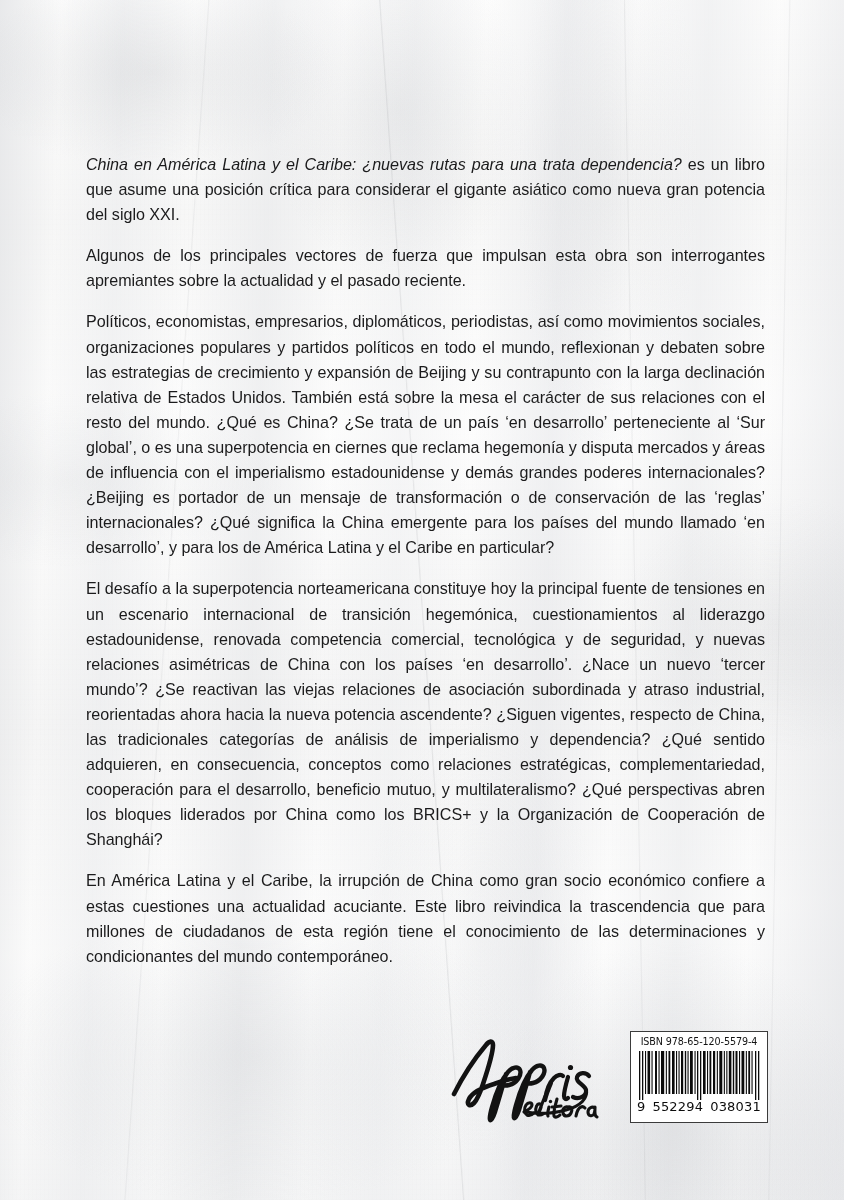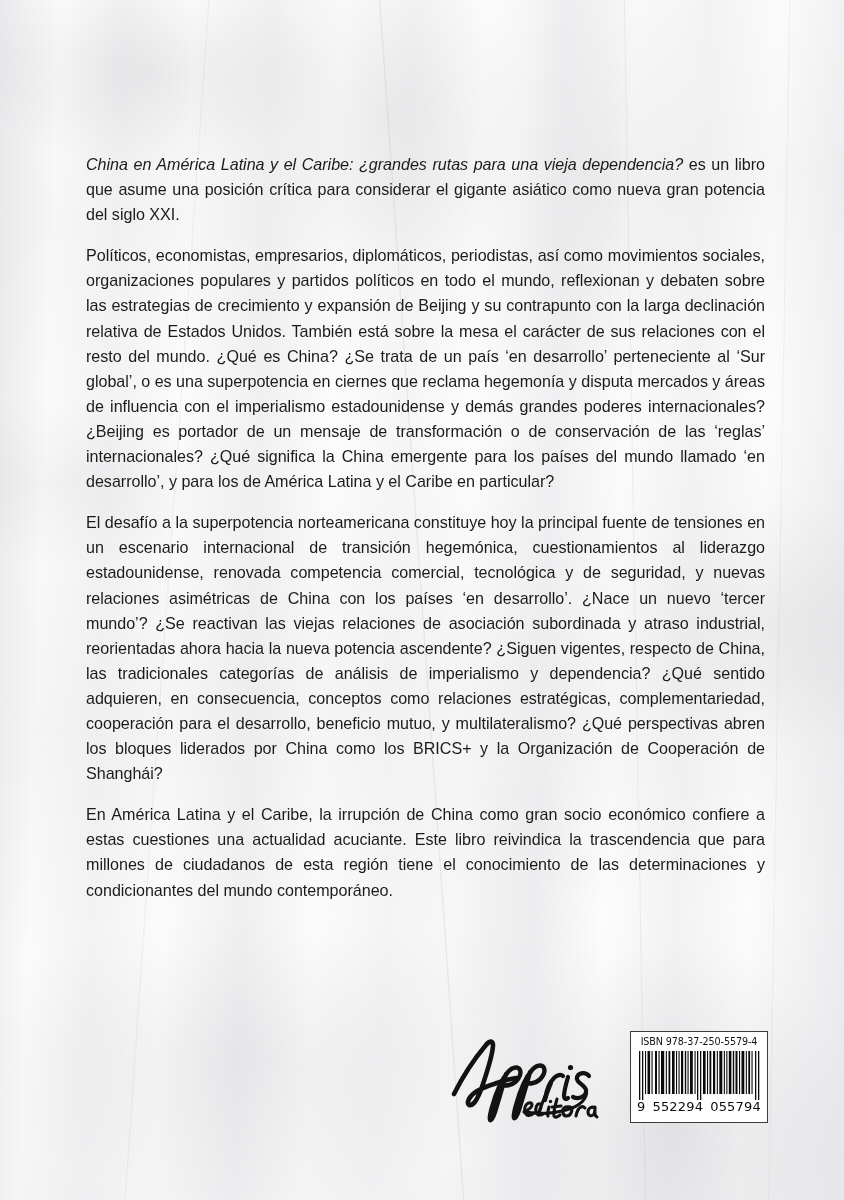--- a/index.html
+++ b/index.html
@@ -169,22 +169,23 @@
   .barcode-digits .grp { white-space: pre; }
 </style>
 </head>
 <body>
 
 <div id="page">
   <div id="content">
 
     <div class="blurb">
 
-      <p><span class="title-italic">China en América Latina y el Caribe: ¿grandes rutas para una vieja dependencia?</span><span> es un libro que asume una posición crítica para considerar el gigante asiático como nueva gran potencia del siglo XXI.</span></p>
-
+      <p><span class="title-italic">China en América Latina y el Caribe: ¿nuevas rutas para una trata dependencia?</span><span> es un libro que asume una posición crítica para considerar el gigante asiático como nueva gran potencia del siglo XXI.</span></p>
+
+      <p>Algunos de los principales vectores de fuerza que impulsan esta obra son interrogantes apremiantes sobre la actualidad y el pasado reciente.</p>
 
       <p>Políticos, economistas, empresarios, diplomáticos, periodistas, así como movimientos sociales, organizaciones populares y partidos políticos en todo el mundo, reflexionan y debaten sobre las estrategias de crecimiento y expansión de Beijing y su contrapunto con la larga declinación relativa de Estados Unidos. También está sobre la mesa el carácter de sus relaciones con el resto del mundo. ¿Qué es China? ¿Se trata de un país ‘en desarrollo’ perteneciente al ‘Sur global’, o es una superpotencia en ciernes que reclama hegemonía y disputa mercados y áreas de influencia con el imperialismo estadounidense y demás grandes poderes internacionales? ¿Beijing es portador de un mensaje de transformación o de conservación de las ‘reglas’ internacionales? ¿Qué significa la China emergente para los países del mundo llamado ‘en desarrollo’, y para los de América Latina y el Caribe en particular?</p>
 
       <p>El desafío a la superpotencia norteamericana constituye hoy la principal fuente de tensiones en un escenario internacional de transición hegemónica, cuestionamientos al liderazgo estadounidense, renovada competencia comercial, tecnológica y de seguridad, y nuevas relaciones asimétricas de China con los países ‘en desarrollo’. ¿Nace un nuevo ‘tercer mundo’? ¿Se reactivan las viejas relaciones de asociación subordinada y atraso industrial, reorientadas ahora hacia la nueva potencia ascendente? ¿Siguen vigentes, respecto de China, las tradicionales categorías de análisis de imperialismo y dependencia? ¿Qué sentido adquieren, en consecuencia, conceptos como relaciones estratégicas, complementariedad, cooperación para el desarrollo, beneficio mutuo, y multilateralismo? ¿Qué perspectivas abren los bloques liderados por China como los BRICS+ y la Organización de Cooperación de Shanghái?</p>
 
       <p>En América Latina y el Caribe, la irrupción de China como gran socio económico confiere a estas cuestiones una actualidad acuciante. Este libro reivindica la trascendencia que para millones de ciudadanos de esta región tiene el conocimiento de las determinaciones y condicionantes del mundo contemporáneo.</p>
 
     </div>
 
     <div class="logo">
@@ -222,21 +223,21 @@
           <path d="M120 79 C117 78 114 81 115 85 C116 89 121 89 123 85 C125 81 123 78 120 79 Z"></path>
 
           <path d="M128 88 C129 83 130 80 133 79 C135 78 136 79 137 80"></path>
 
           <path d="M147 80 C144 78 140 80 140 84 C140 88 144 89 146 86 C147 84 147 81 147 79 C147 84 146 88 149 89"></path>
         </g>
       </svg>
     </div>
 
     <div class="barcode-box">
-      <div class="isbn-text">ISBN 978-37-250-5579-4</div>
+      <div class="isbn-text">ISBN 978-65-120-5579-4</div>
       <div class="bars-wrap">
         <svg width="124" height="49" viewBox="0 0 124 49" xmlns="http://www.w3.org/2000/svg" aria-hidden="true">
           <rect x="0" y="0" width="124" height="49" fill="#ffffff"></rect>
           <g fill="#0b0b0b">
 
             <rect x="2" y="0" width="1.3" height="49"></rect>
             <rect x="5" y="0" width="1.3" height="49"></rect>
 
             <rect x="8" y="0" width="1.1" height="43"></rect>
             <rect x="10.5" y="0" width="2.6" height="43"></rect>
@@ -276,18 +277,18 @@
             <rect x="114.5" y="0" width="1.1" height="43"></rect>
 
             <rect x="118" y="0" width="1.3" height="49"></rect>
             <rect x="121" y="0" width="1.3" height="49"></rect>
           </g>
         </svg>
       </div>
       <div class="barcode-digits">
         <span class="grp">9</span>
         <span class="grp">552294</span>
-        <span class="grp">055794</span>
+        <span class="grp">038031</span>
       </div>
     </div>
 
   </div>
 </div>
 
 </body></html>

